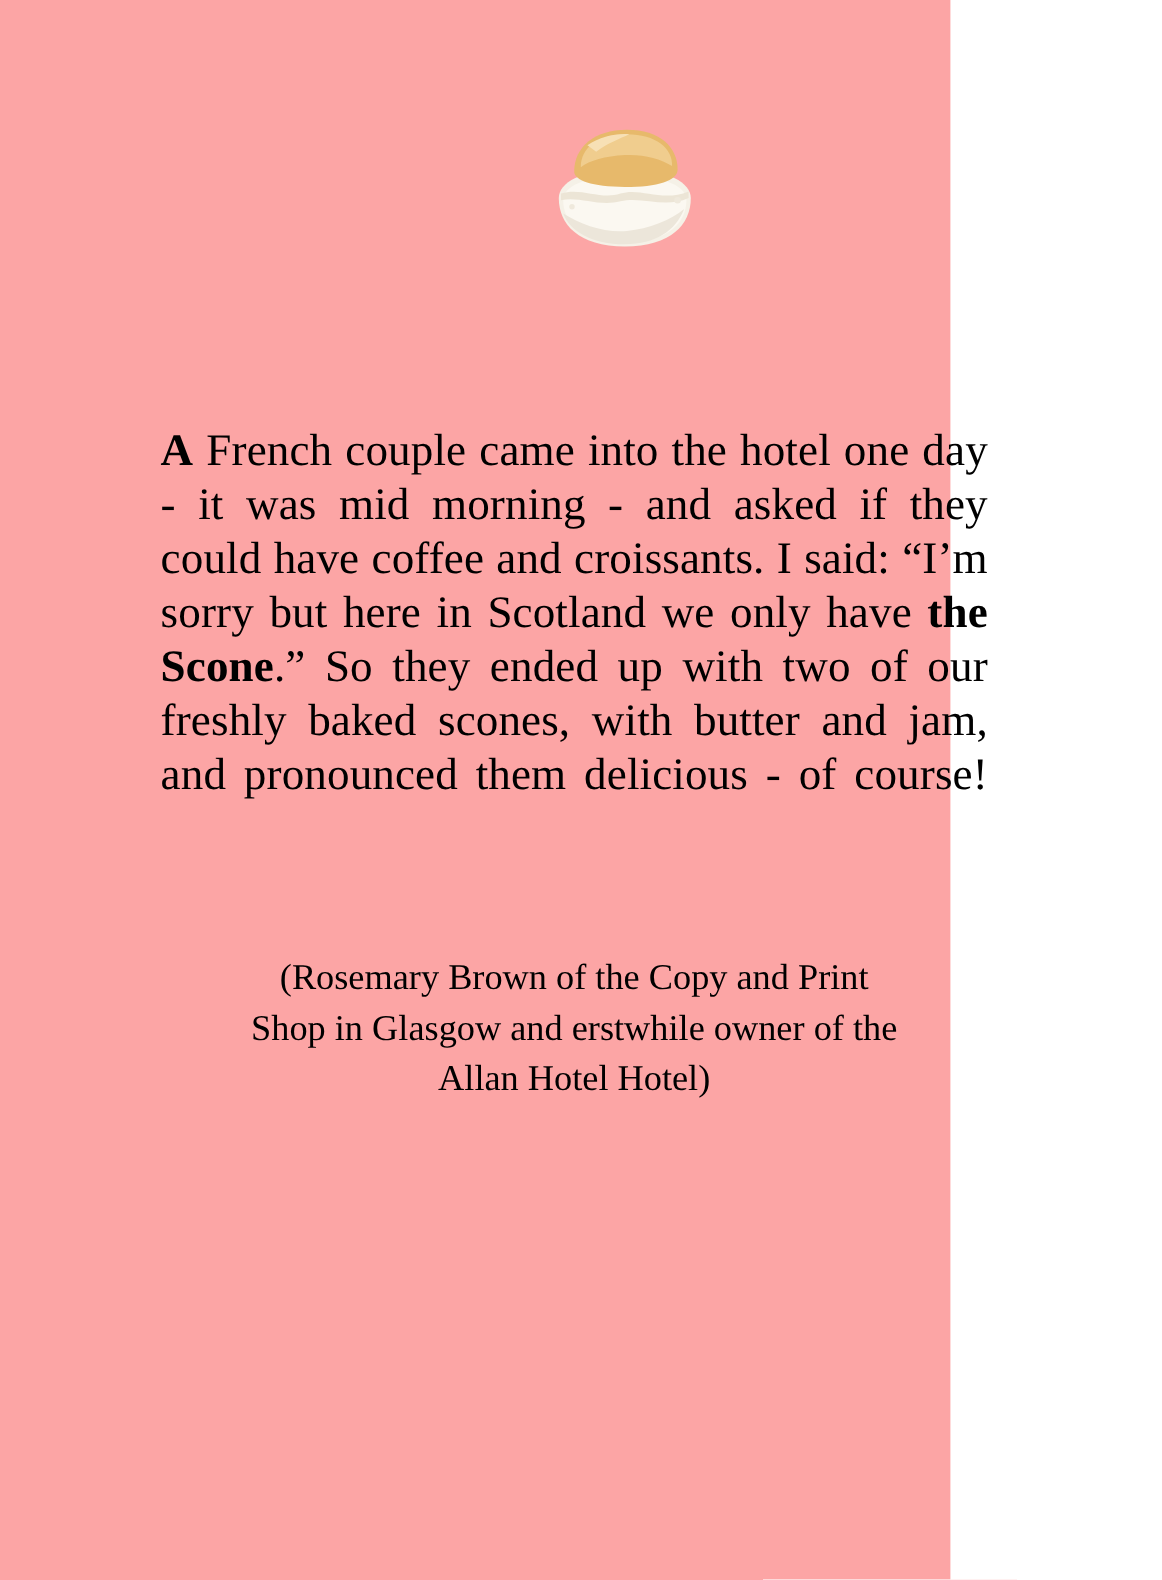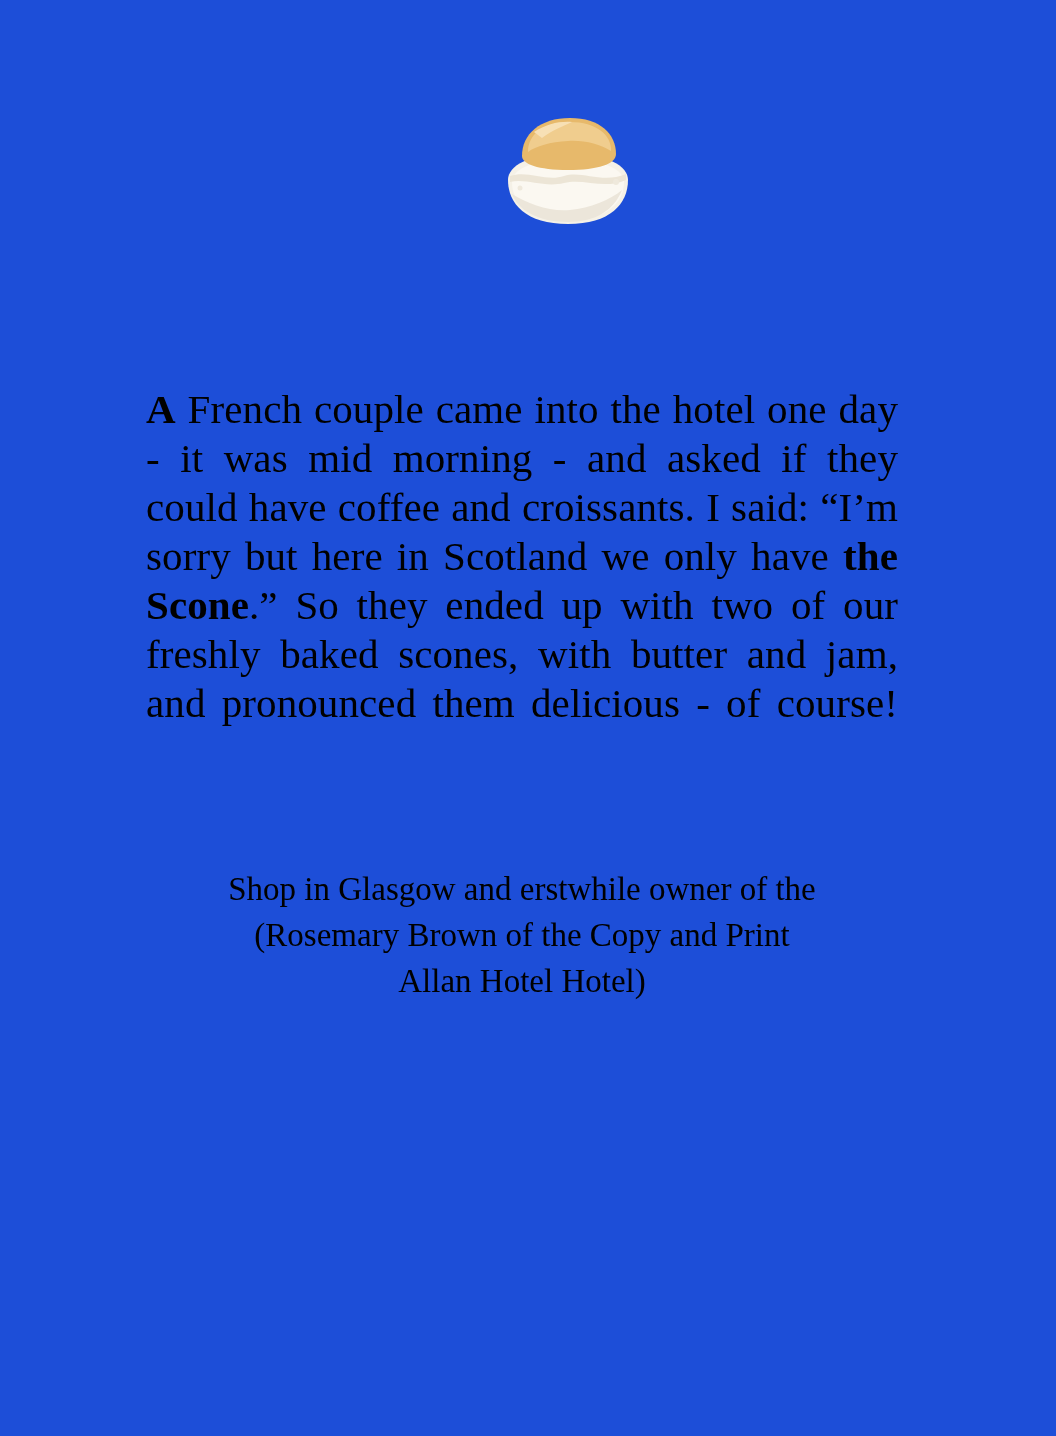--- a/index.html
+++ b/index.html
@@ -11,23 +11,23 @@
     width: 1056px;
     height: 1436px;
     font-family: "Liberation Serif", "DejaVu Serif", serif;
     color: #000000;
     position: relative;
     overflow: hidden;
   }
 
   .page {
     position: relative;
-    width: 1056px;
+    width: 864px;
     height: 1436px;
-    background: #1d4ed8;
+    background: #fca5a5;
   }
 
   
   .scone-figure {
     position: absolute;
     top: 92px;
     left: 0;
     width: 1056px;
     height: 130px;
     display: flex;
@@ -94,18 +94,18 @@
       <path d="M36 24 C48 16 62 13 74 14 C66 18 54 22 44 30 Z" fill="#f7e0b5"></path>
 
       <circle cx="118" cy="74" r="3" fill="#efe9dc"></circle>
       <circle cx="22" cy="80" r="2.5" fill="#efe9dc"></circle>
     </svg>
   </figure>
 
   <p class="story"><span class="dropcap">A</span><span> French couple came into the hotel one day - it was mid morning - and asked if they could have  coffee and croissants. I said: “I’m sorry but here in Scotland we only have </span><span class="bold">the Scone</span><span>.” So they ended up with two of our freshly baked scones, with butter and jam, and pronounced them delicious - of course!</span></p>
 
   <div class="attribution">
+    <div>(Rosemary Brown of the Copy and Print</div>
     <div>Shop in Glasgow and erstwhile owner of the</div>
-    <div>(Rosemary Brown of the Copy and Print</div>
     <div>Allan Hotel Hotel)</div>
   </div>
 
 </div>
 
 </body></html>

